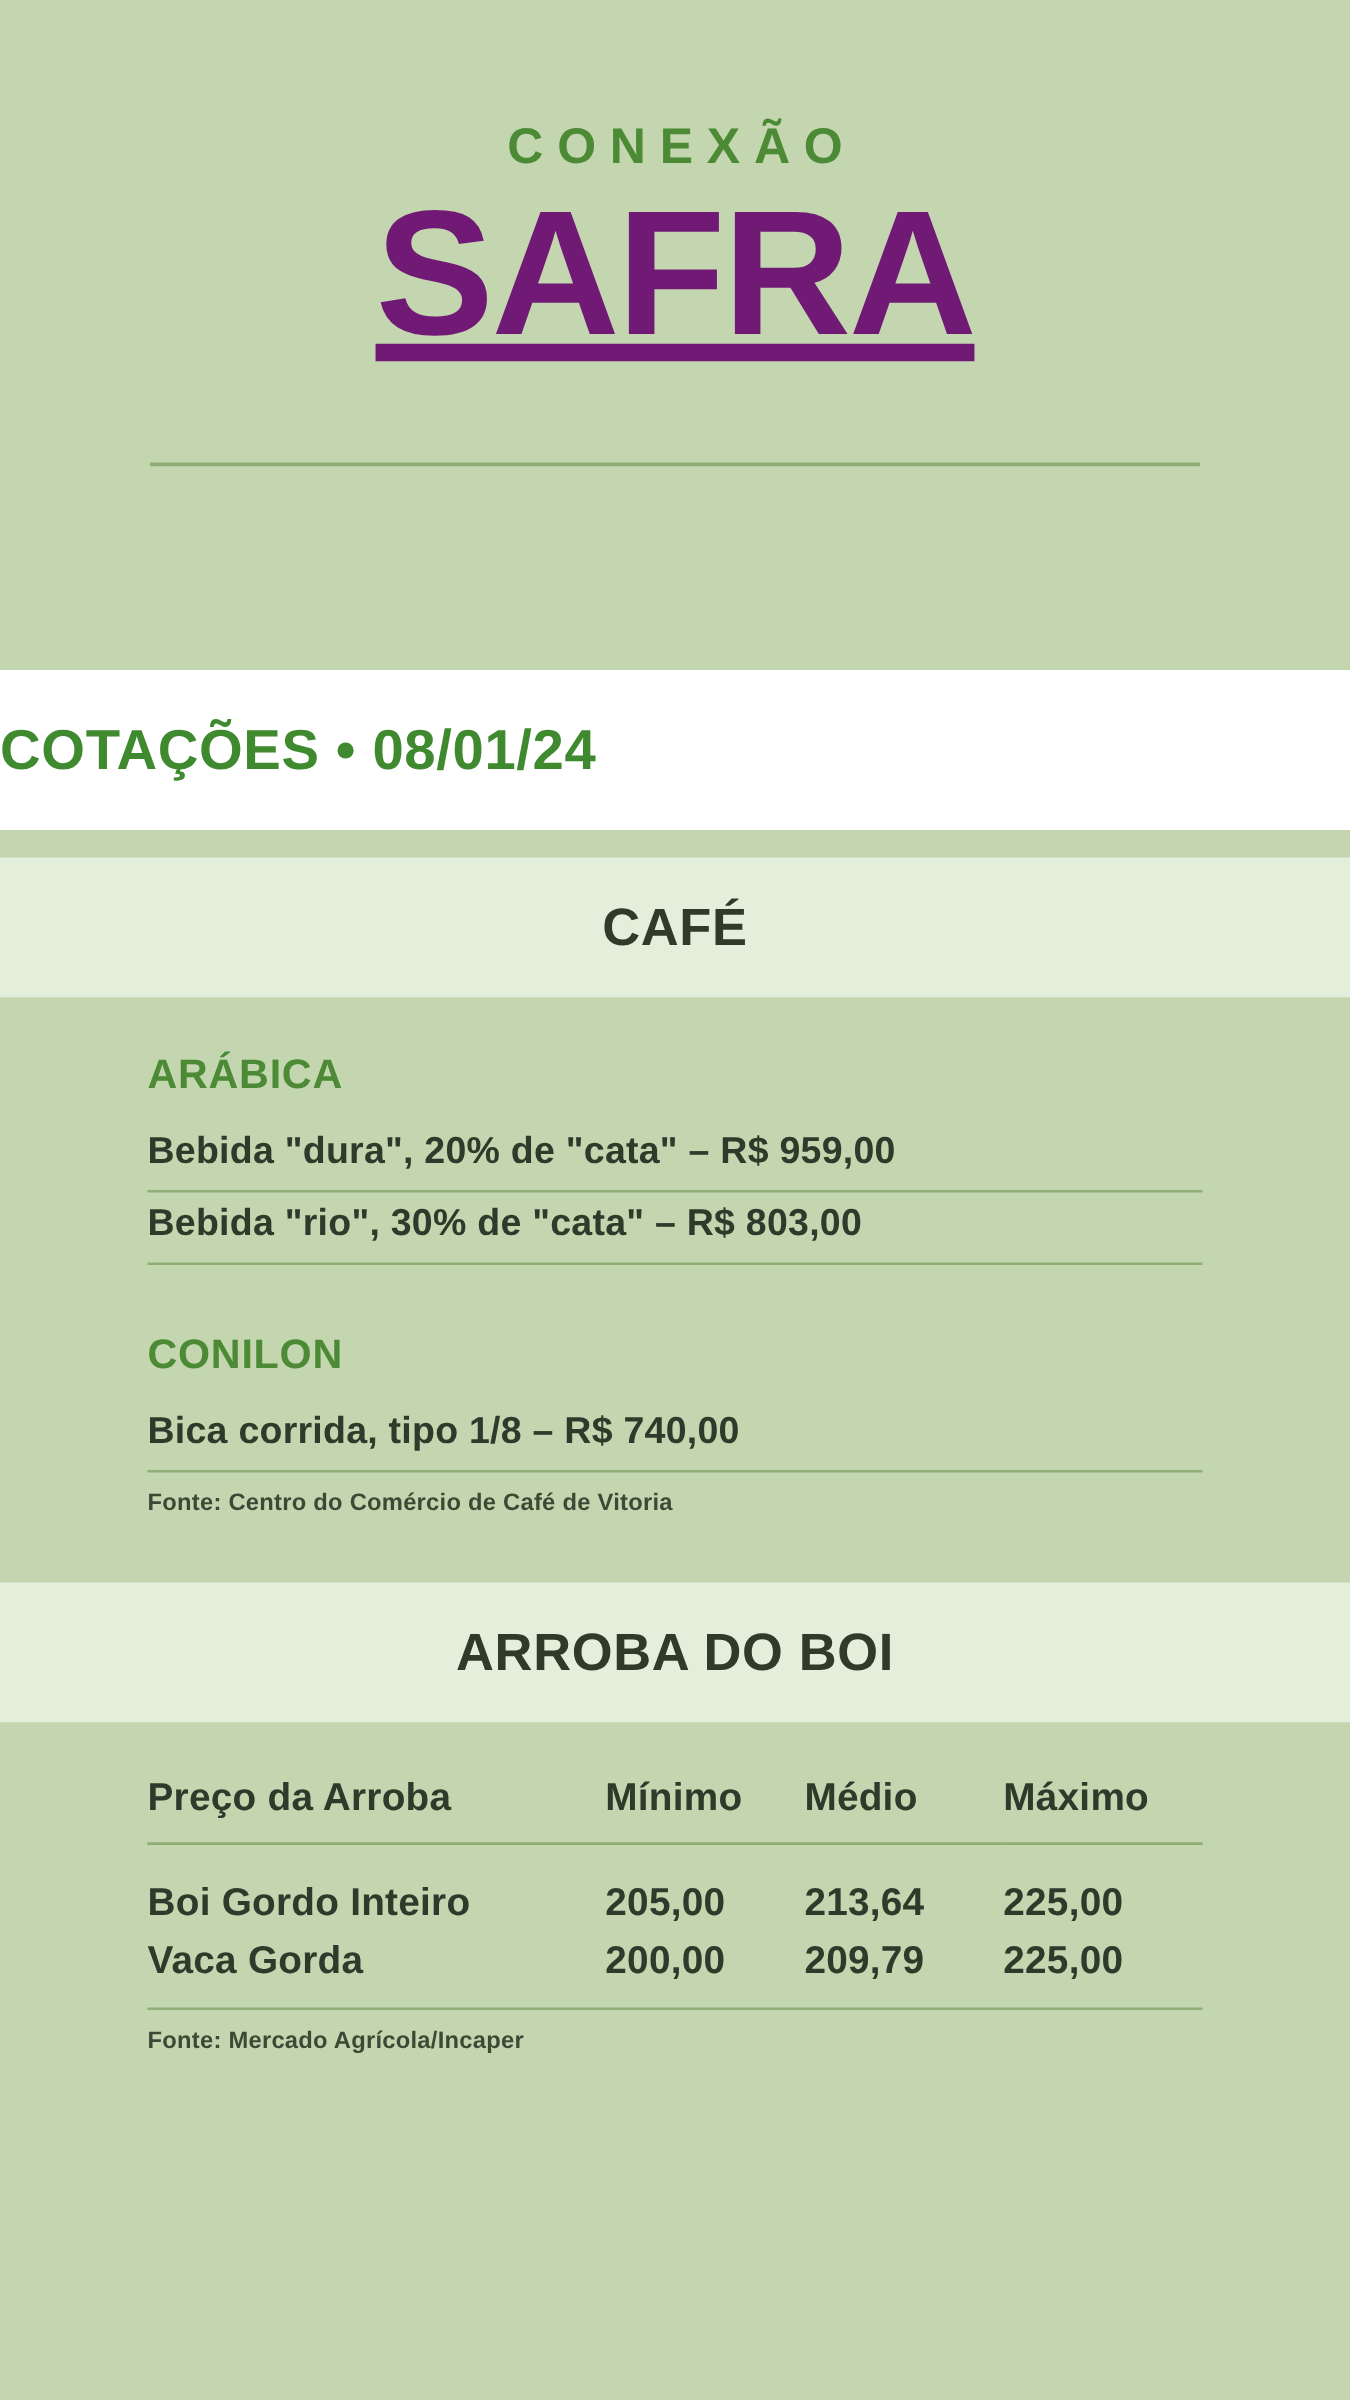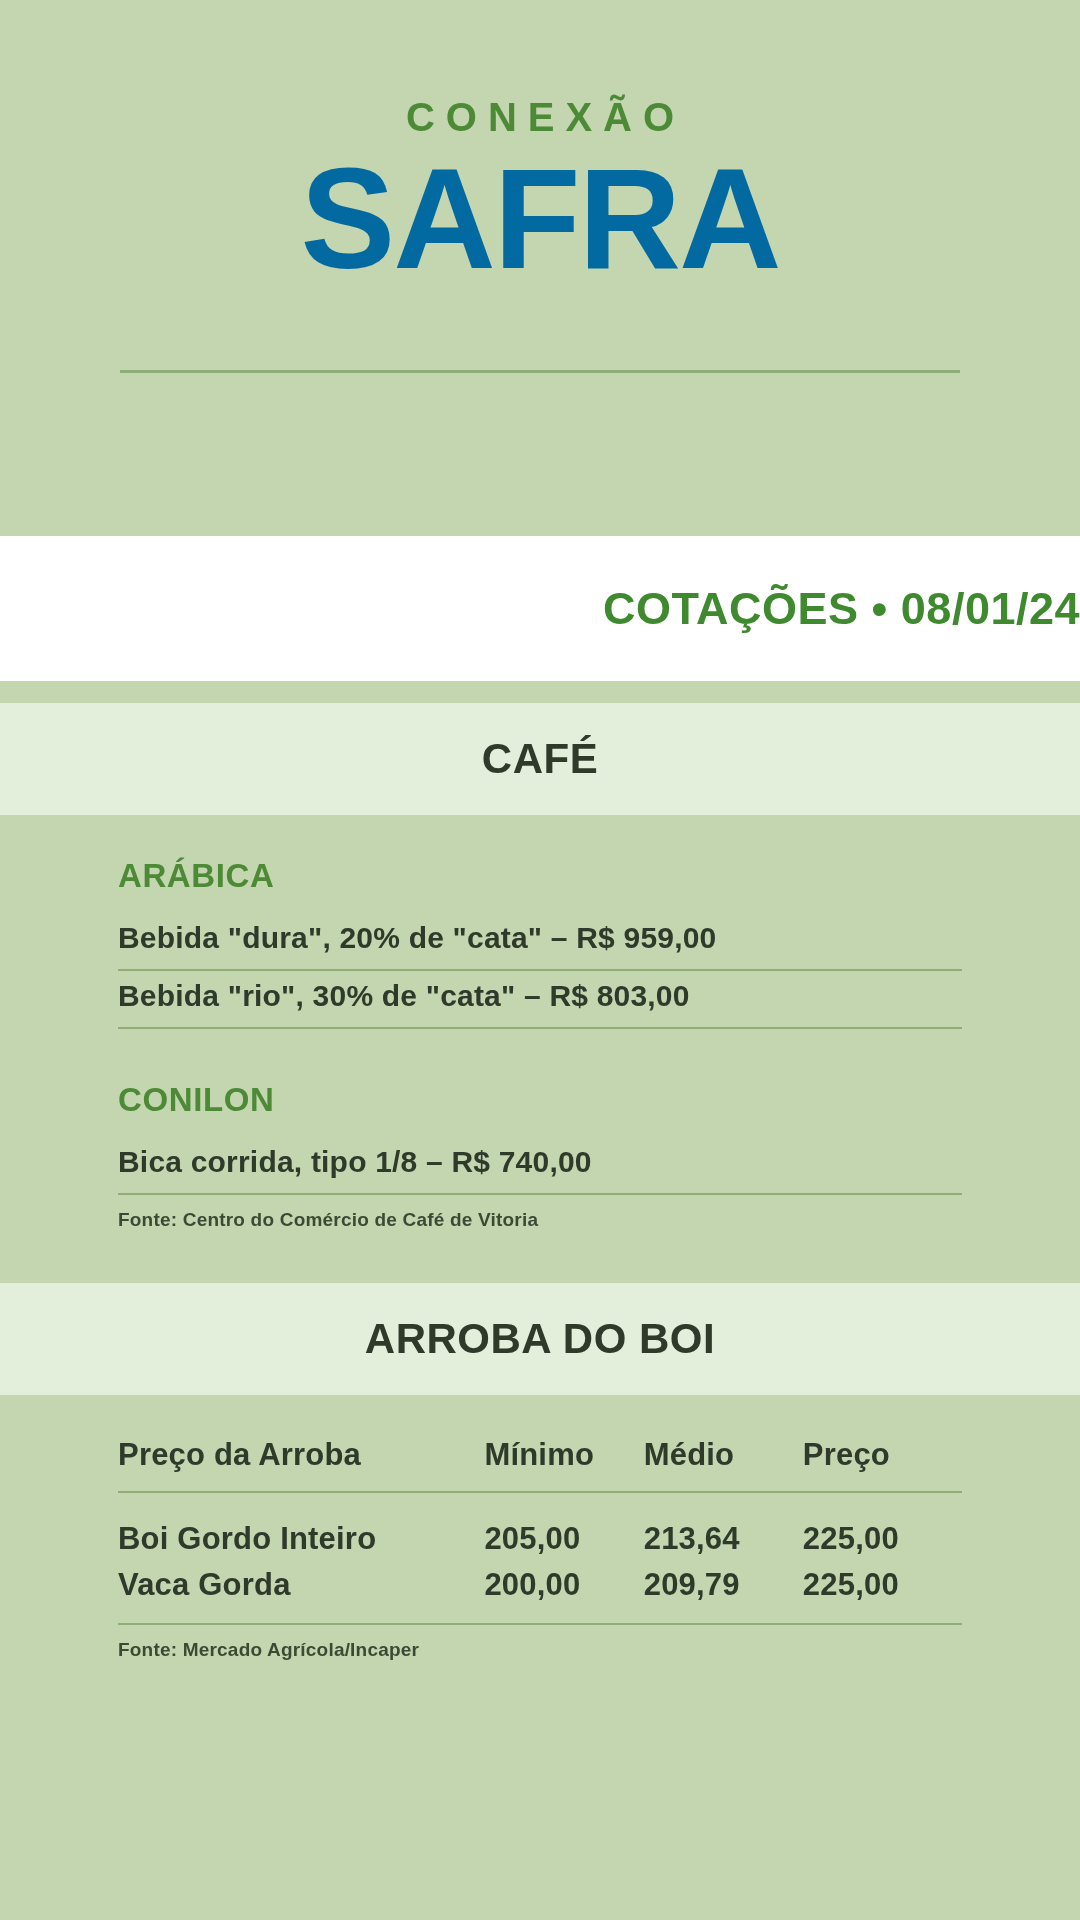--- a/index.html
+++ b/index.html
@@ -37,41 +37,42 @@
   .brand-top {
     color: #4c8a35;
     font-size: 40px;
     font-weight: bold;
     letter-spacing: 11px;
     line-height: 1;
     margin-bottom: 10px;
     text-indent: 11px;
   }
   .brand-main {
-    color: #0369a1;
+    color: #701a75;
     font-size: 142px;
     font-weight: bold;
     letter-spacing: -2px;
     line-height: 1.02;
     margin: 0;
+    text-decoration: underline;
   }
   .brand-rule {
     width: 840px;
     height: 3px;
     background: #8fae76;
     margin-top: 78px;
   }
 
   
   .quote-bar {
-    height: 145px;
+    height: 128px;
     background: #ffffff;
     display: flex;
     align-items: center;
-    justify-content: flex-end;
+    justify-content: flex-start;
   }
   .quote-bar .title {
     color: #3f8a2f;
     font-size: 45px;
     font-weight: bold;
     letter-spacing: 0.5px;
   }
 
   .gap-strip {
     height: 22px;
@@ -201,21 +202,21 @@
   <div class="section-head">
     <span>ARROBA DO BOI</span>
   </div>
   <div class="section-body boi-body">
     <table class="prices">
       <thead>
         <tr>
           <th class="col-name">Preço da Arroba</th>
           <th class="col-num">Mínimo</th>
           <th class="col-num">Médio</th>
-          <th class="col-num">Preço</th>
+          <th class="col-num">Máximo</th>
         </tr>
       </thead>
       <tbody>
         <tr>
           <td>Boi Gordo Inteiro</td>
           <td>205,00</td>
           <td>213,64</td>
           <td>225,00</td>
         </tr>
         <tr>

